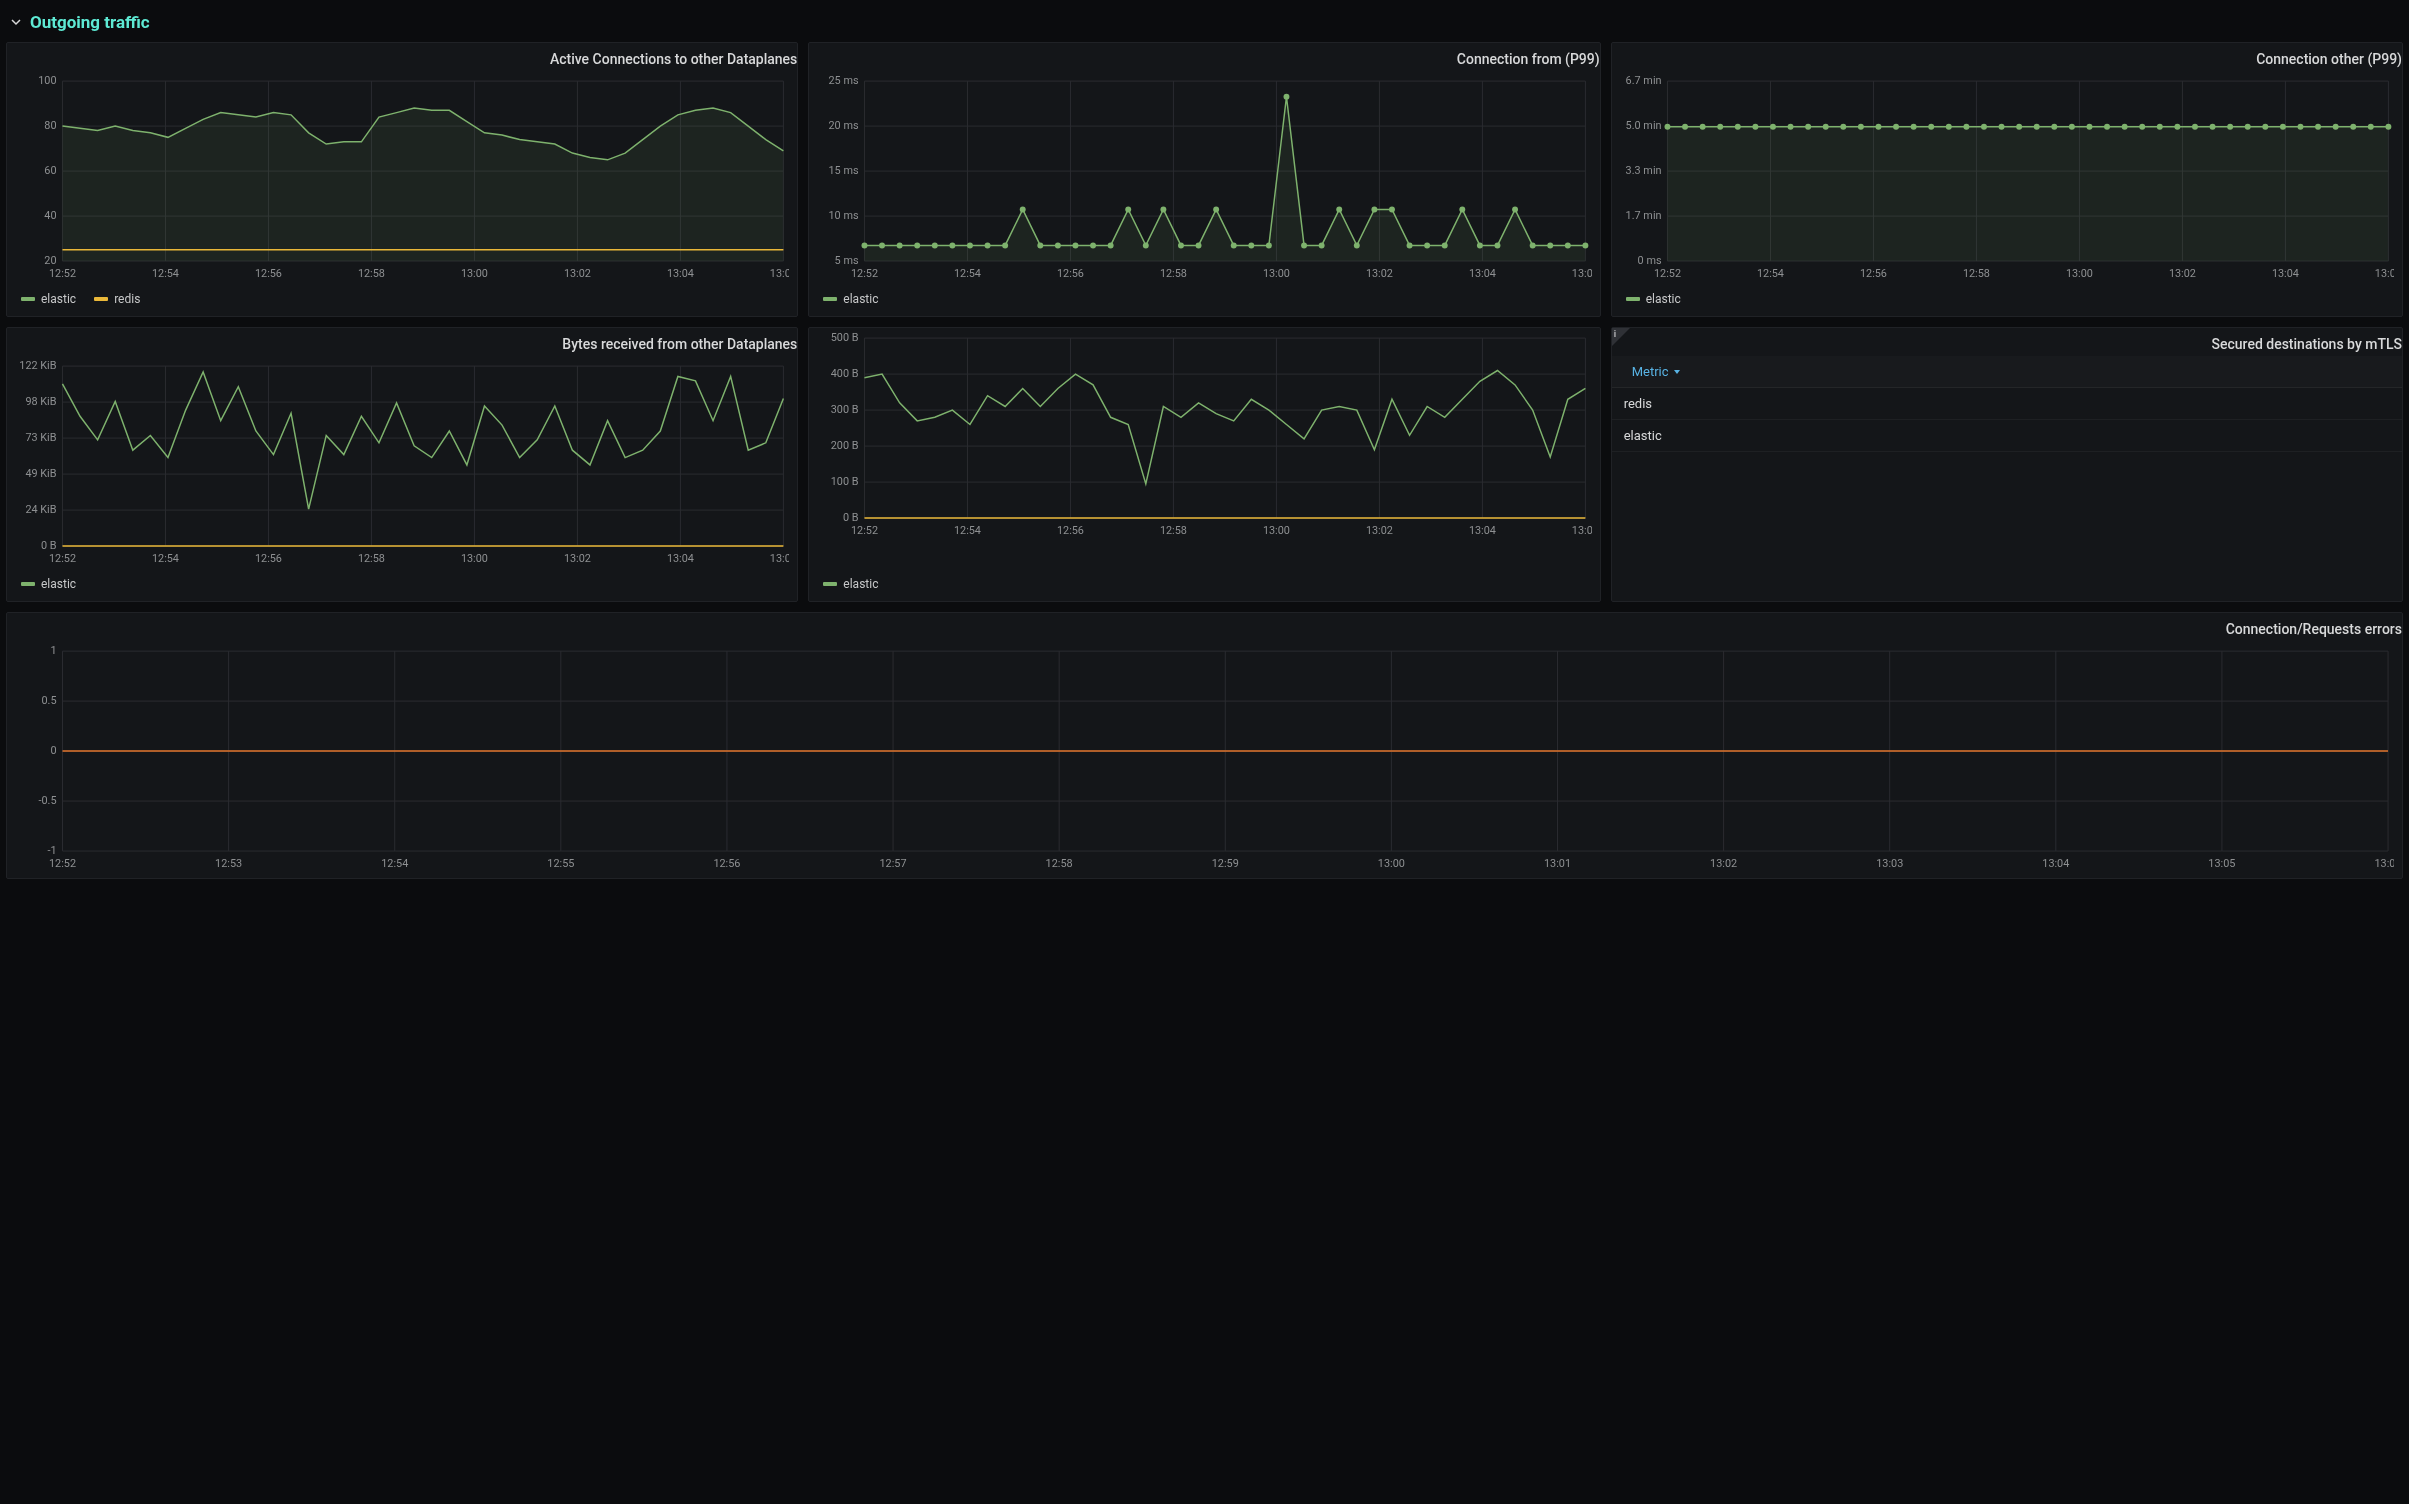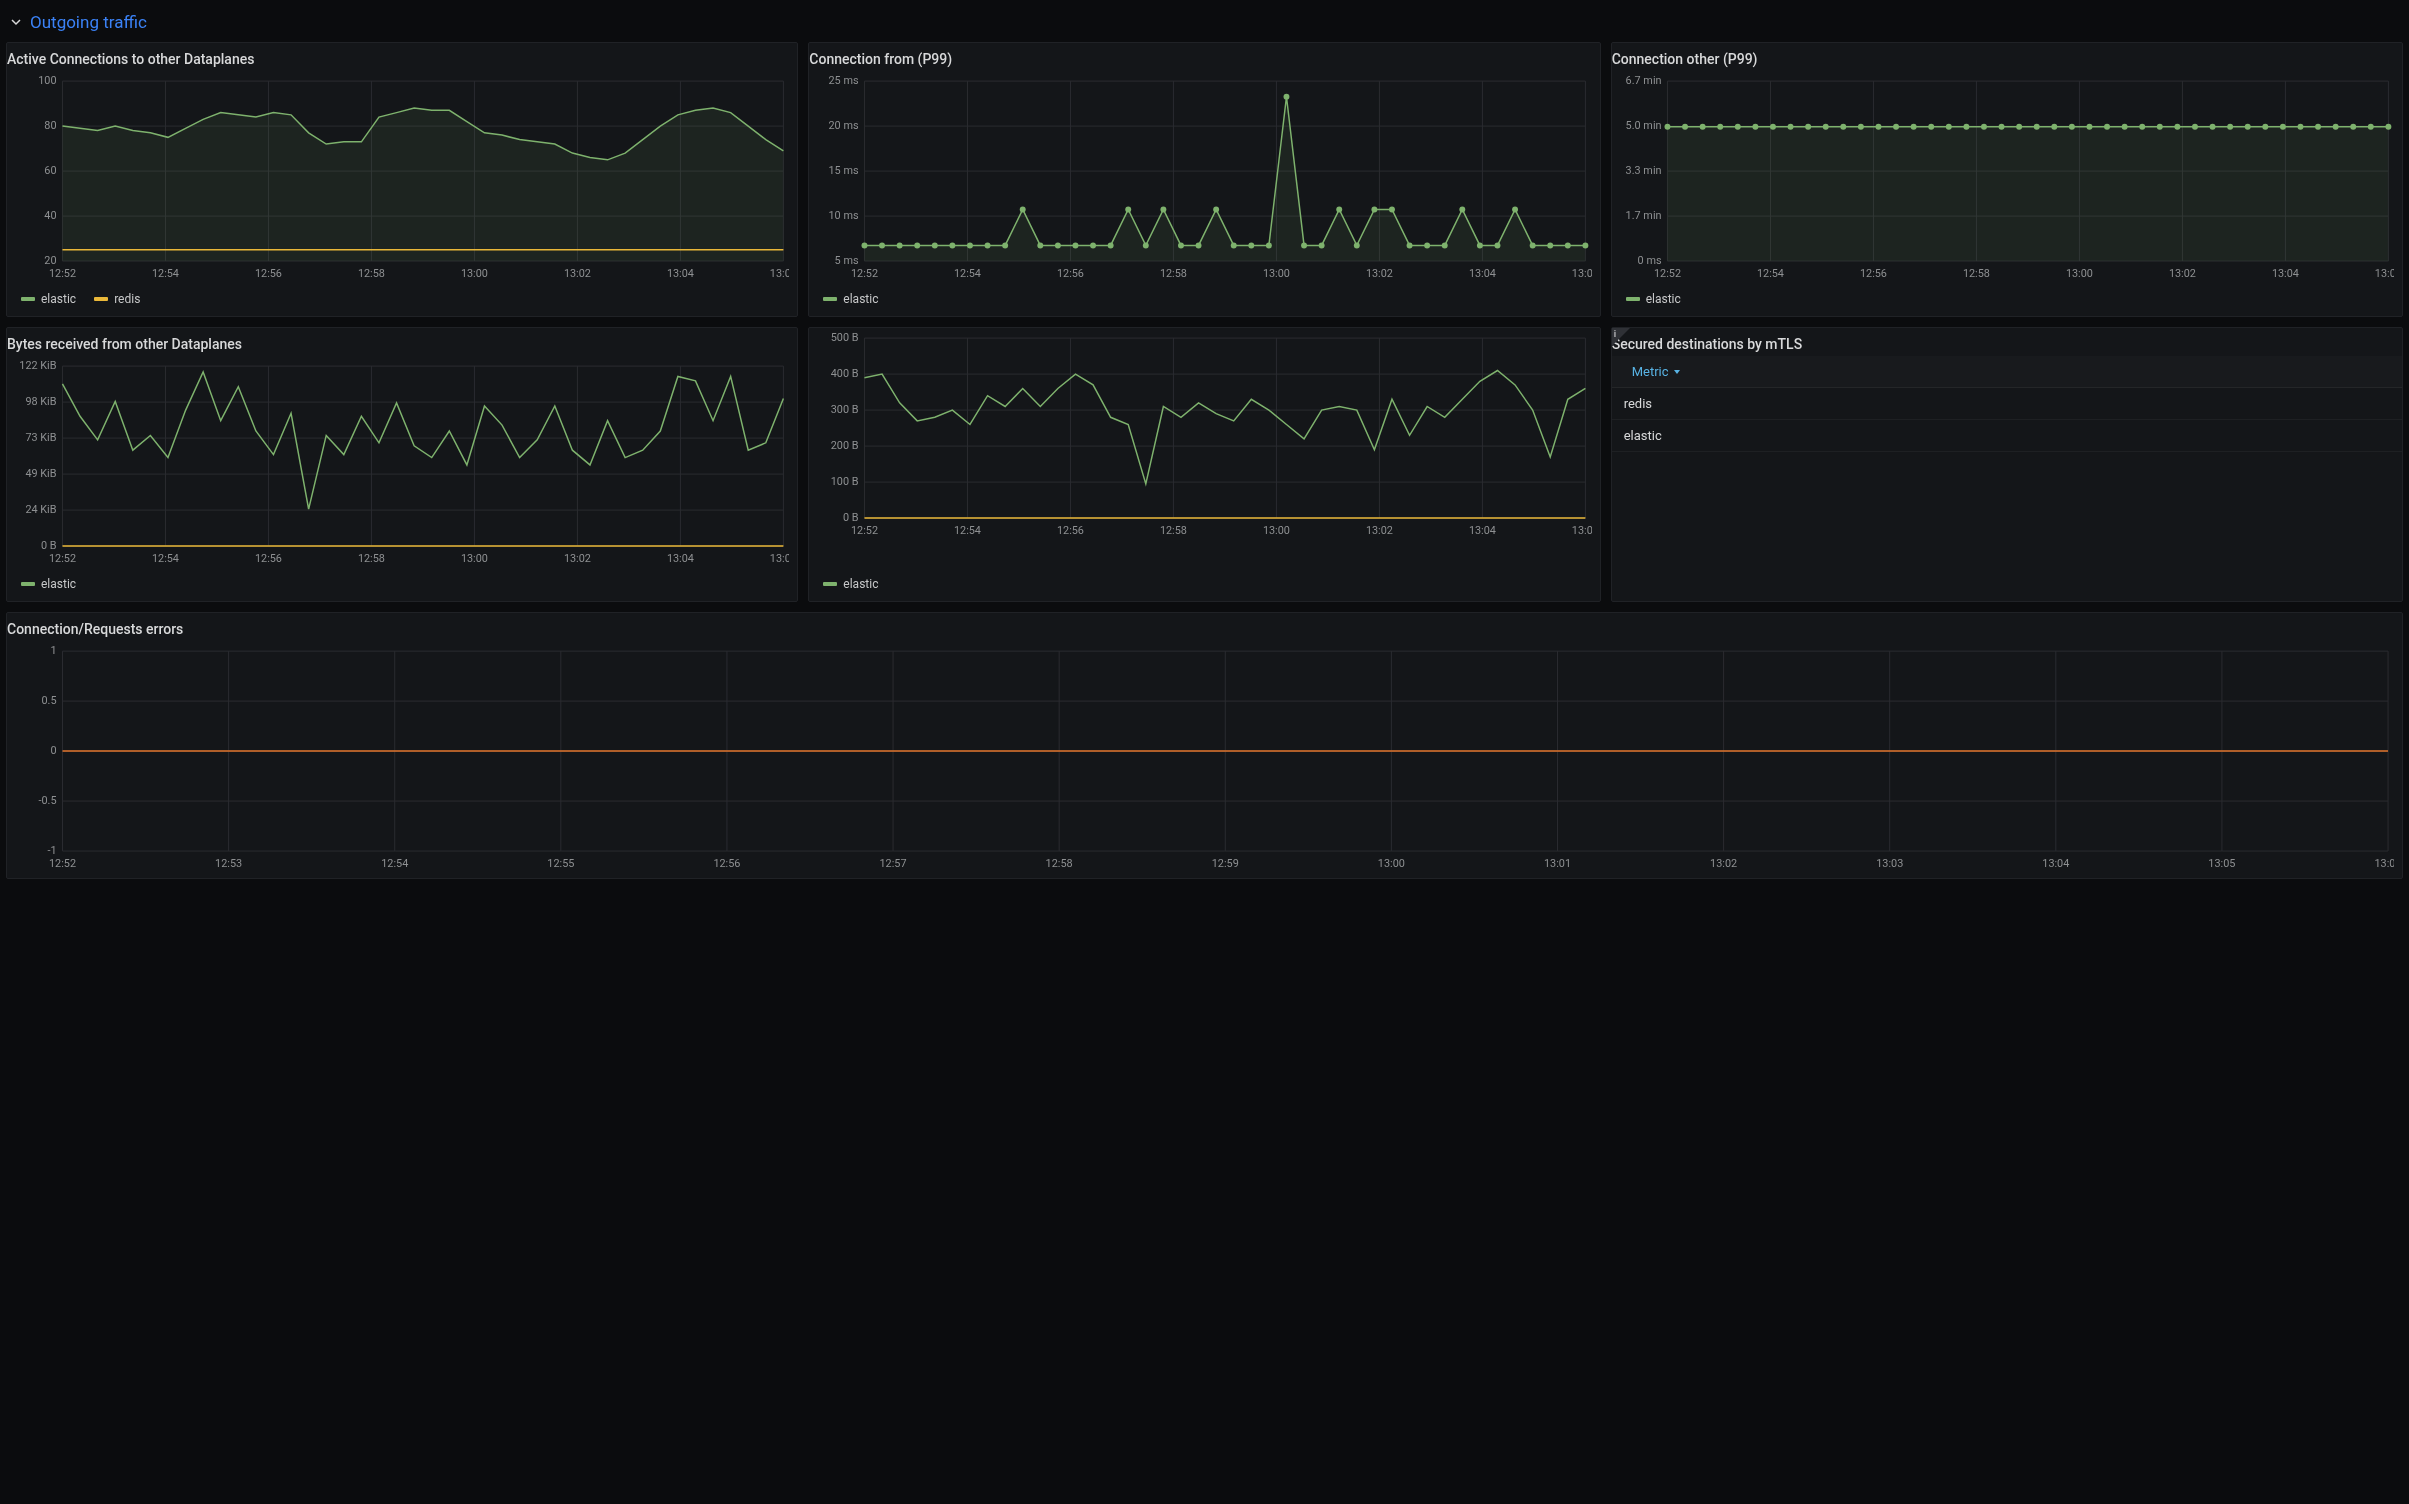--- a/index.html
+++ b/index.html
@@ -1,23 +1,23 @@
 <!DOCTYPE html>
 <html><head>
 <meta charset="utf-8">
 <style>
   html,body{margin:0;padding:0;background:#0b0c0e;color:#d8d9da;font-family:-apple-system,BlinkMacSystemFont,"Segoe UI",Roboto,Helvetica,Arial,sans-serif;font-size:13px}
   .page{padding:6px}
   .row-header{display:flex;align-items:center;gap:8px;padding:6px 4px 10px 4px;cursor:pointer}
   .row-header .chev{width:12px;height:12px;display:inline-block}
-  .row-title{font-size:17px;font-weight:400;color:#3b82f6}
+  .row-title{font-size:17px;font-weight:700;color:#5eead4}
   .grid{display:grid;grid-template-columns:1fr 1fr 1fr;gap:10px}
   .panel{background:#141619;border:1px solid #202226;border-radius:2px;position:relative;display:flex;flex-direction:column}
   .panel.full{grid-column:1/4}
-  .panel-title{text-align:left;font-size:14px;color:#d8d9da;padding:8px 0 4px 0;font-weight:500}
+  .panel-title{text-align:right;font-size:14px;color:#d8d9da;padding:8px 0 4px 0;font-weight:500}
   .panel-body{flex:1;position:relative;padding:4px 8px 2px 8px}
   .legend{display:flex;gap:18px;padding:4px 8px 10px 14px;font-size:12px;color:#c7c8c9}
   .legend-item{display:flex;align-items:center;gap:6px}
   .swatch{width:14px;height:4px;border-radius:1px}
   .info-corner{position:absolute;top:0;left:0;width:0;height:0;border-top:18px solid #2f3136;border-right:18px solid transparent}
   .info-corner span{position:absolute;top:-17px;left:2px;font-size:9px;font-weight:bold;color:#b5b6b8}
   .table-panel .metric-head{padding:8px 20px;color:#58b3e4;font-size:13px;background:rgba(255,255,255,0.02);border-bottom:1px solid #242628;cursor:pointer;display:flex;align-items:center;gap:4px}
   .table-panel .row{padding:8px 12px;border-bottom:1px solid #1e2023;color:#d8d9da}
   svg text{font-family:inherit;fill:#8e9092;font-size:11px}
   svg .grid-line{stroke:#2a2c31;stroke-width:1}

